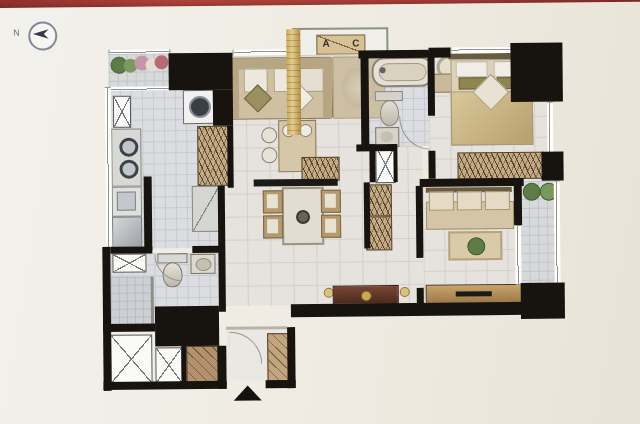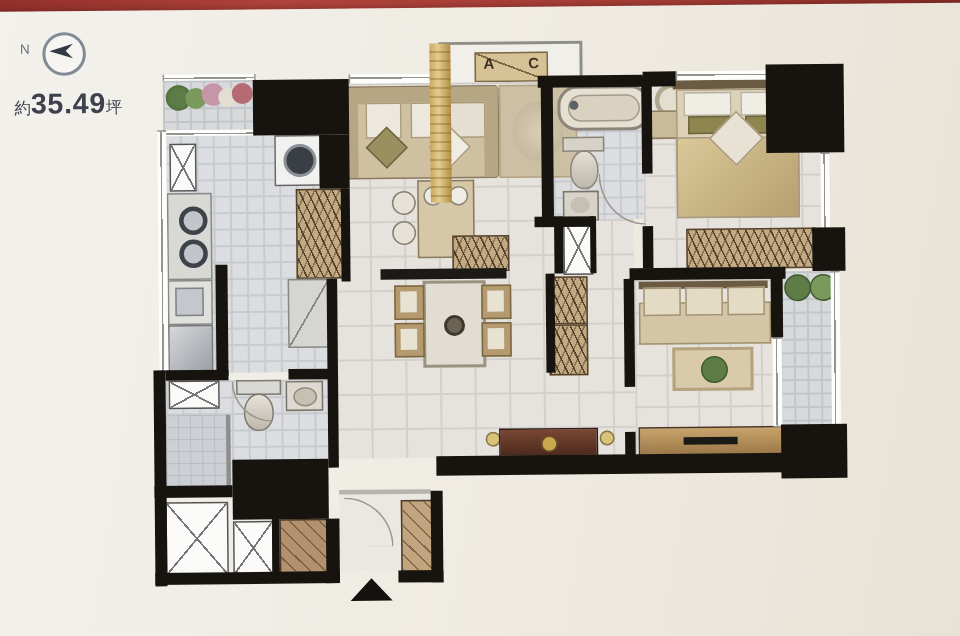--- a/index.html
+++ b/index.html
@@ -61,21 +61,20 @@
 
 <div class="paper">
 <div class="plan">
 
   <span class="compass-n">N</span>
   <div class="compass">
     <svg width="21" height="21" viewBox="0 0 24 24" style="position:absolute;left:0;top:0">
       <path d="M3 12 L21 6.5 L15.5 12 L21 17.5 Z" fill="#343a45"></path>
     </svg>
   </div>
-  <div class="arealabel"><span class="small">約</span><span class="big">35.49</span><span class="small">坪</span></div>
 
   <div class="acplat">
     <div class="acbox">
       <span style="left:5px">A</span>
       <span style="right:5px">C</span>
     </div>
   </div>
 
   <div class="tileB" style="left:108px;top:55px;width:60px;height:35px"></div>
   <div class="tileS" style="left:108px;top:88px;width:122px;height:162px"></div>

